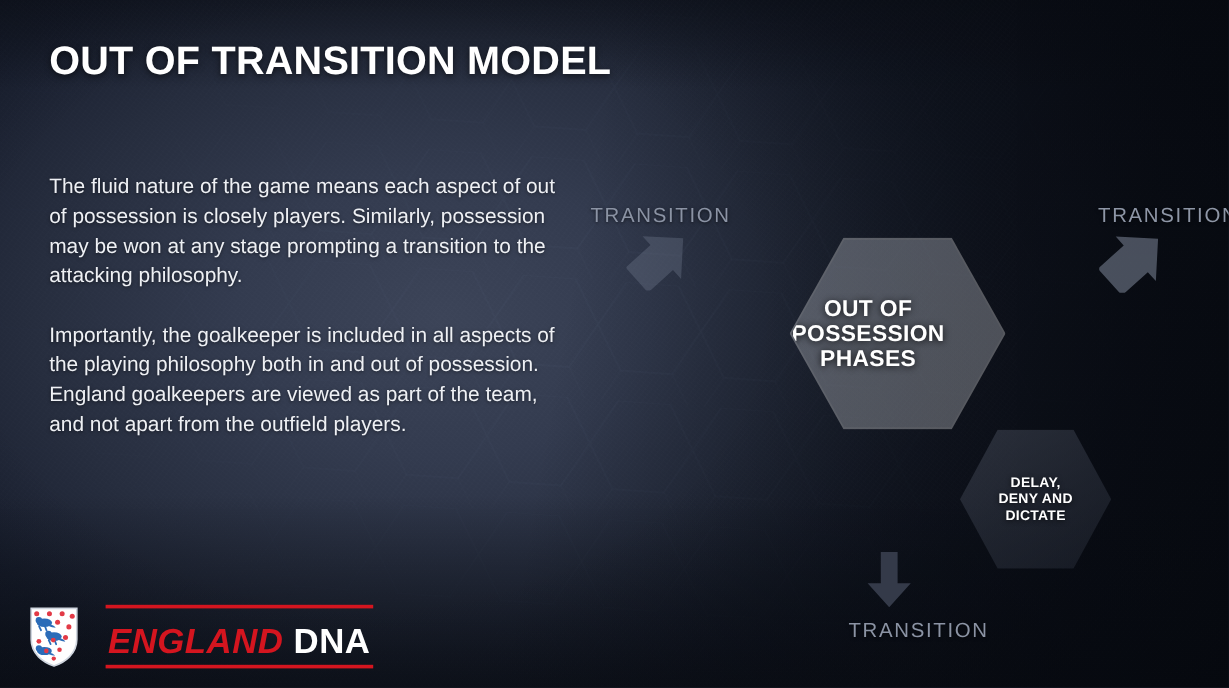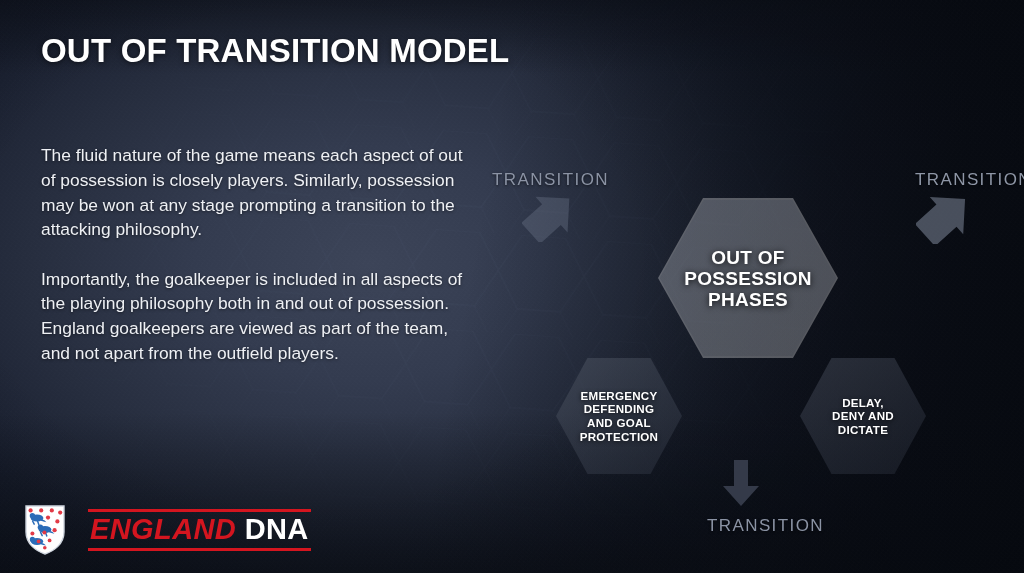--- a/index.html
+++ b/index.html
@@ -100,21 +100,21 @@
   }
   .hex-center-border {
     position: absolute; inset: 0;
     clip-path: polygon(25% 0%, 75% 0%, 100% 50%, 75% 100%, 25% 100%, 0% 50%);
     background: rgba(255,255,255,0.30);
   }
   .hex-center-inner {
     position: absolute; inset: 1.6px;
     clip-path: polygon(25% 0%, 75% 0%, 100% 50%, 75% 100%, 25% 100%, 0% 50%);
     background: linear-gradient(160deg, rgba(62,70,88,0.30) 0%, rgba(48,56,72,0.22) 60%, rgba(40,47,62,0.18) 100%);
-    display: flex; align-items: center; justify-content: center;
+    display: flex; align-items: center; justify-content: flex-start;
   }
   .hex-center-inner .hex-label {
     font-size: 19px;
     line-height: 21px;
     letter-spacing: 0.3px;
     text-shadow: 0 1px 6px rgba(0,0,0,0.85);
   }
 
   .hex-emergency {
     left: 556px; top: 358px;
@@ -153,21 +153,21 @@
   .logo {
     position: absolute;
     left: 24px; top: 504px;
     display: flex;
     align-items: center;
   }
   .crest { width: 42px; height: 52px; flex: none; }
   .wordmark {
     position: relative;
     margin-left: 22px;
-    padding: 4px 0 6px 0;
+    padding: 15px 0 6px 0;
   }
   .wordmark .rule {
     position: absolute; left: 0; right: 0;
     height: 3px;
     background: #d4151f;
   }
   .wordmark .rule-top { top: 0; }
   .wordmark .rule-bottom { bottom: 0; }
   .wordmark .words {
     font-size: 29px;
@@ -218,26 +218,20 @@
 
   <div class="hex-center-wrap">
     <div class="hex-center-border"></div>
     <div class="hex-center-inner">
       <span class="hex-label">OUT OF
 POSSESSION
 PHASES</span>
     </div>
   </div>
 
-  <div class="hex hex-emergency">
-    <span class="hex-label">EMERGENCY
-DEFENDING
-AND GOAL
-PROTECTION</span>
-  </div>
 
   <div class="hex hex-delay">
     <span class="hex-label">DELAY,
 DENY AND
 DICTATE</span>
   </div>
 
   <svg class="arrow arrow-left" viewBox="0 0 56 52">
     <path d="M2 40 L30 40 L30 50 L54 26 L30 2 L30 12 L2 12 Z" transform="rotate(-42 28 26)" fill="#7d879b"></path>
   </svg>

